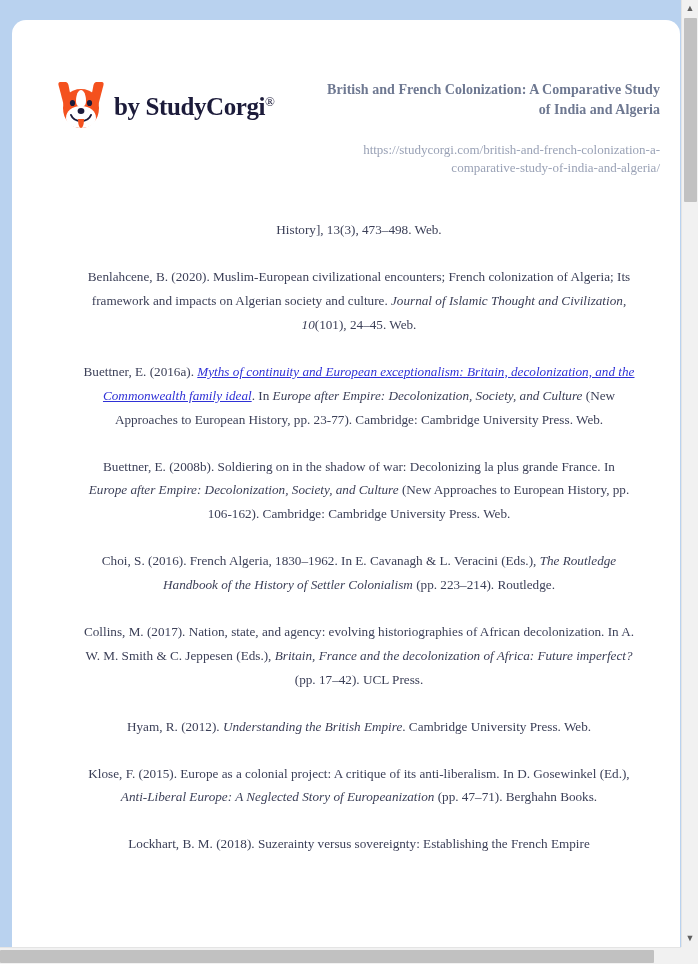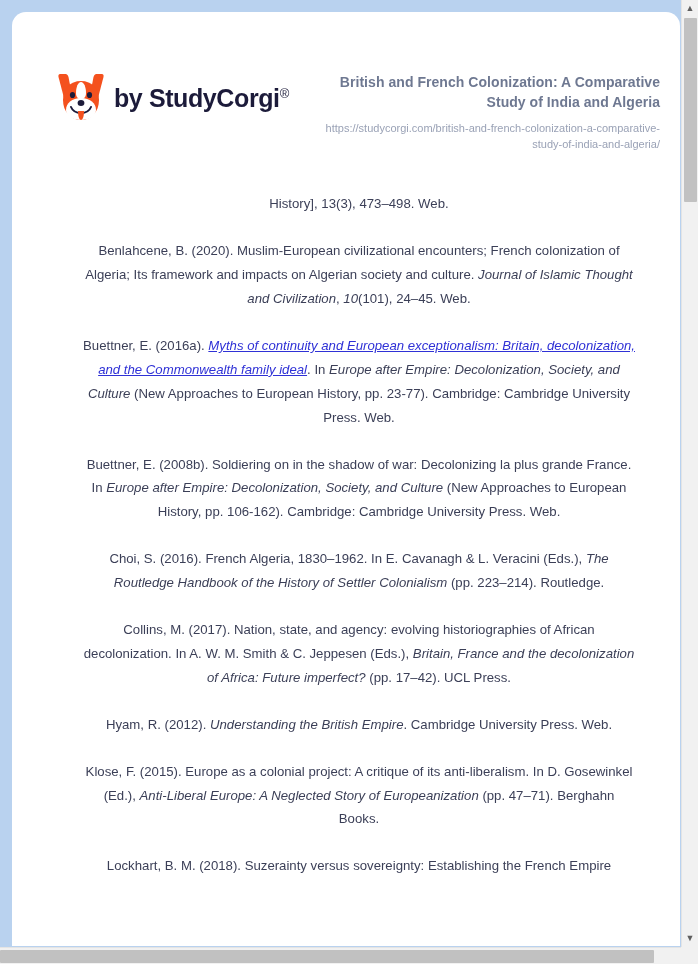--- a/index.html
+++ b/index.html
@@ -17,26 +17,27 @@
     position: relative;
     width: 698px;
     height: 964px;
     background: #b9d2ef;
   }
 
   
   #page-sheet {
     position: absolute;
     left: 12px;
-    top: 12px;
+    top: 20px;
     width: 668px;
     height: 934px;
     background: #ffffff;
     border-radius: 14px 14px 0 0;
     overflow: hidden;
+    font-family: Liberation Serif, serif;
   }
 
   
   .doc-header {
     display: flex;
     align-items: flex-start;
     justify-content: space-between;
     padding: 50px 20px 0 45px;
   }
 
@@ -72,22 +73,22 @@
     padding-top: 10px;
   }
   .header-title {
     font-size: 14px;
     font-weight: bold;
     color: #6e7891;
     line-height: 1.45;
     letter-spacing: 0.05px;
   }
   .header-url {
-    margin-top: 8px;
-    font-size: 11px;
+    margin-top: 20px;
+    font-size: 13px;
     font-weight: normal;
     color: #9aa2b6;
     line-height: 1.45;
     word-break: break-word;
   }
 
   
   .doc-body {
     padding: 40px 45px 0 58px;
   }

